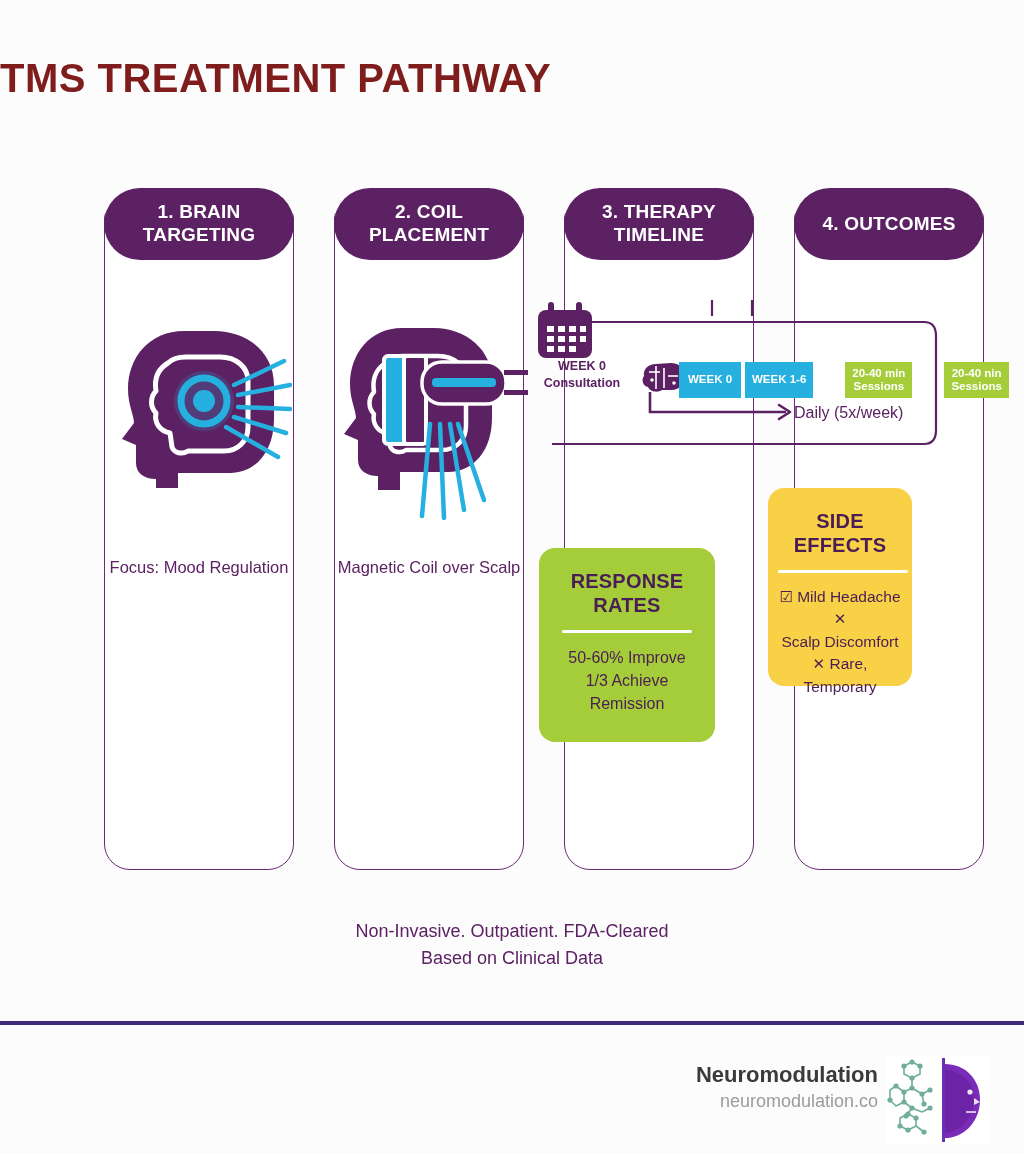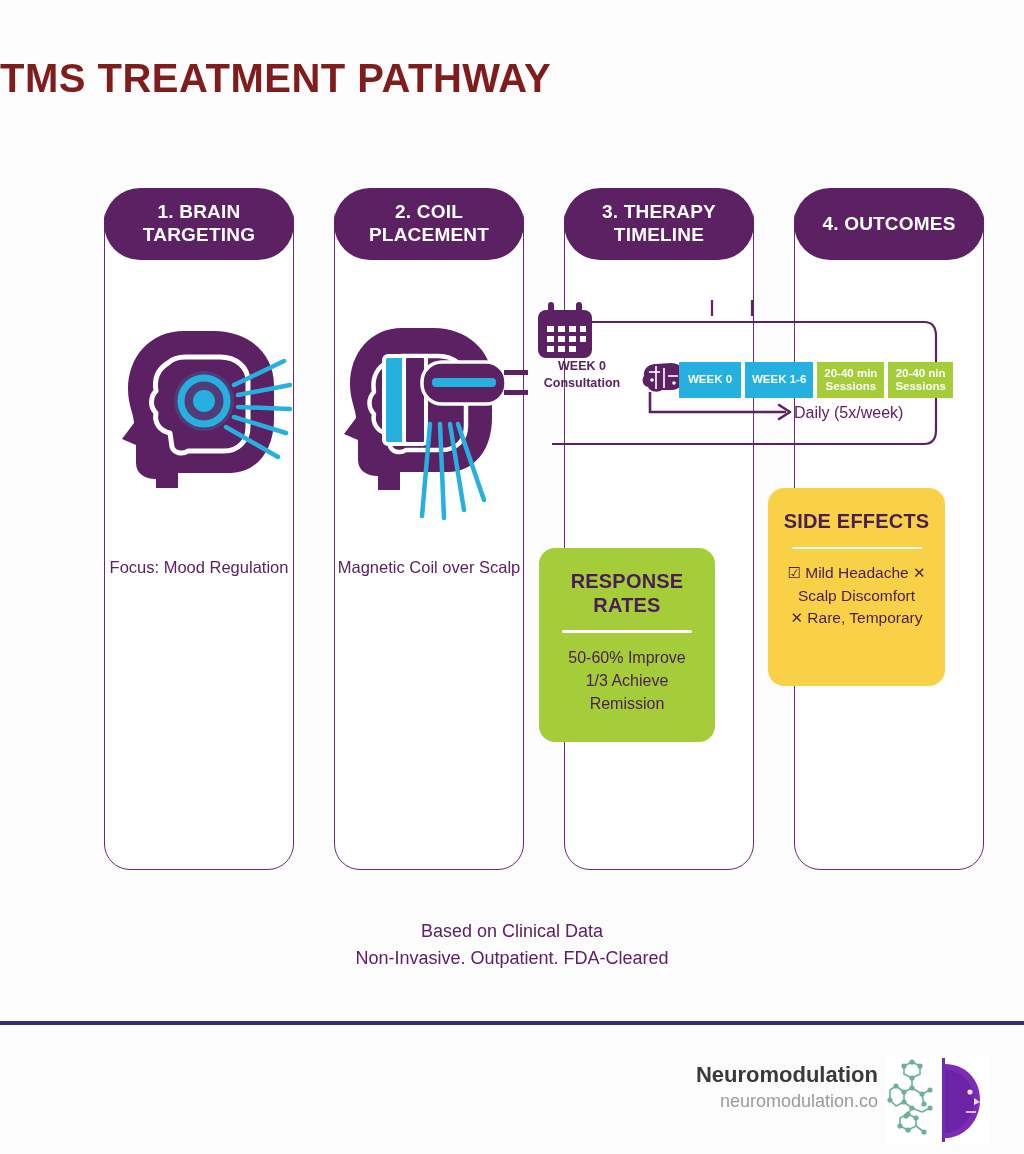--- a/index.html
+++ b/index.html
@@ -63,37 +63,37 @@
     font-weight: bold; line-height: 1.35; z-index: 6;
   }
   .chips { position: absolute; left: 679px; top: 362px; display: flex; gap: 4px; z-index: 6; }
   .chip {
     height: 36px; display: flex; flex-direction: column;
     align-items: center; justify-content: center;
     color: #ffffff; font-size: 11.5px; font-weight: bold; line-height: 1.15;
     text-align: center; padding: 0 7px;
   }
   .chip.blue { background: #25b0e0; min-width: 62px; }
-  .chip.green { background: #a5cd39; min-width: 62px; }
+  .chip.green { background: #a5cd39; min-width: 62px; margin-left: 28px; }
   .daily-label {
     position: absolute; left: 794px; top: 404px;
     color: #5c2163; font-size: 16px; z-index: 6; white-space: nowrap;
   }
 
   
   .infocard {
     position: absolute; z-index: 6; border-radius: 16px;
     text-align: center; color: #4a1d55;
   }
   .infocard .ic-title { font-size: 20px; font-weight: bold; line-height: 1.18; letter-spacing: 0.2px; }
   .infocard .ic-rule { height: 2.5px; background: #ffffff; margin: 13px auto; width: 130px; border-radius: 2px; }
   .infocard .ic-body { font-size: 16px; line-height: 1.45; }
 
   .card-response { left: 539px; top: 548px; width: 176px; height: 194px; background: #a5cd39; padding: 22px 14px 0; }
-  .card-side { left: 768px; top: 488px; width: 177px; height: 198px; background: #f9d147; padding: 22px 10px 0; }
+  .card-side { left: 768px; top: 488px; width: 144px; height: 198px; background: #f9d147; padding: 22px 10px 0; }
   .card-side .ic-body { font-size: 15.5px; }
   .mark { font-size: 15px; }
 
   
   .footnote {
     position: absolute; top: 918px; left: 0; width: 1024px;
     text-align: center; color: #5c2163; font-size: 18px; line-height: 1.5;
   }
   .divider { position: absolute; top: 1021px; left: 0; width: 1024px; height: 4px; background: #3d2a78; }
   .brand { position: absolute; top: 1056px; left: 690px; width: 310px; height: 90px; }
@@ -258,22 +258,22 @@
         <span>Scalp Discomfort</span>
       </div>
       <div>
         <span class="mark">✕</span>
         <span>Rare, Temporary</span>
       </div>
     </div>
   </div>
 
   <div class="footnote">
+    <div>Non-Invasive. Outpatient. FDA-Cleared</div>
     <div>Based on Clinical Data</div>
-    <div>Non-Invasive. Outpatient. FDA-Cleared</div>
   </div>
 
   <div class="divider"></div>
 
   <div class="brand">
     <div class="brand-name">Neuromodulation</div>
     <div class="brand-url">neuromodulation.co</div>
     <svg class="brand-logo" viewBox="0 0 104 88">
       <rect x="0" y="0" width="104" height="88" fill="#ffffff"></rect>
       <g stroke="#6fae9c" stroke-width="1.6" fill="none">

